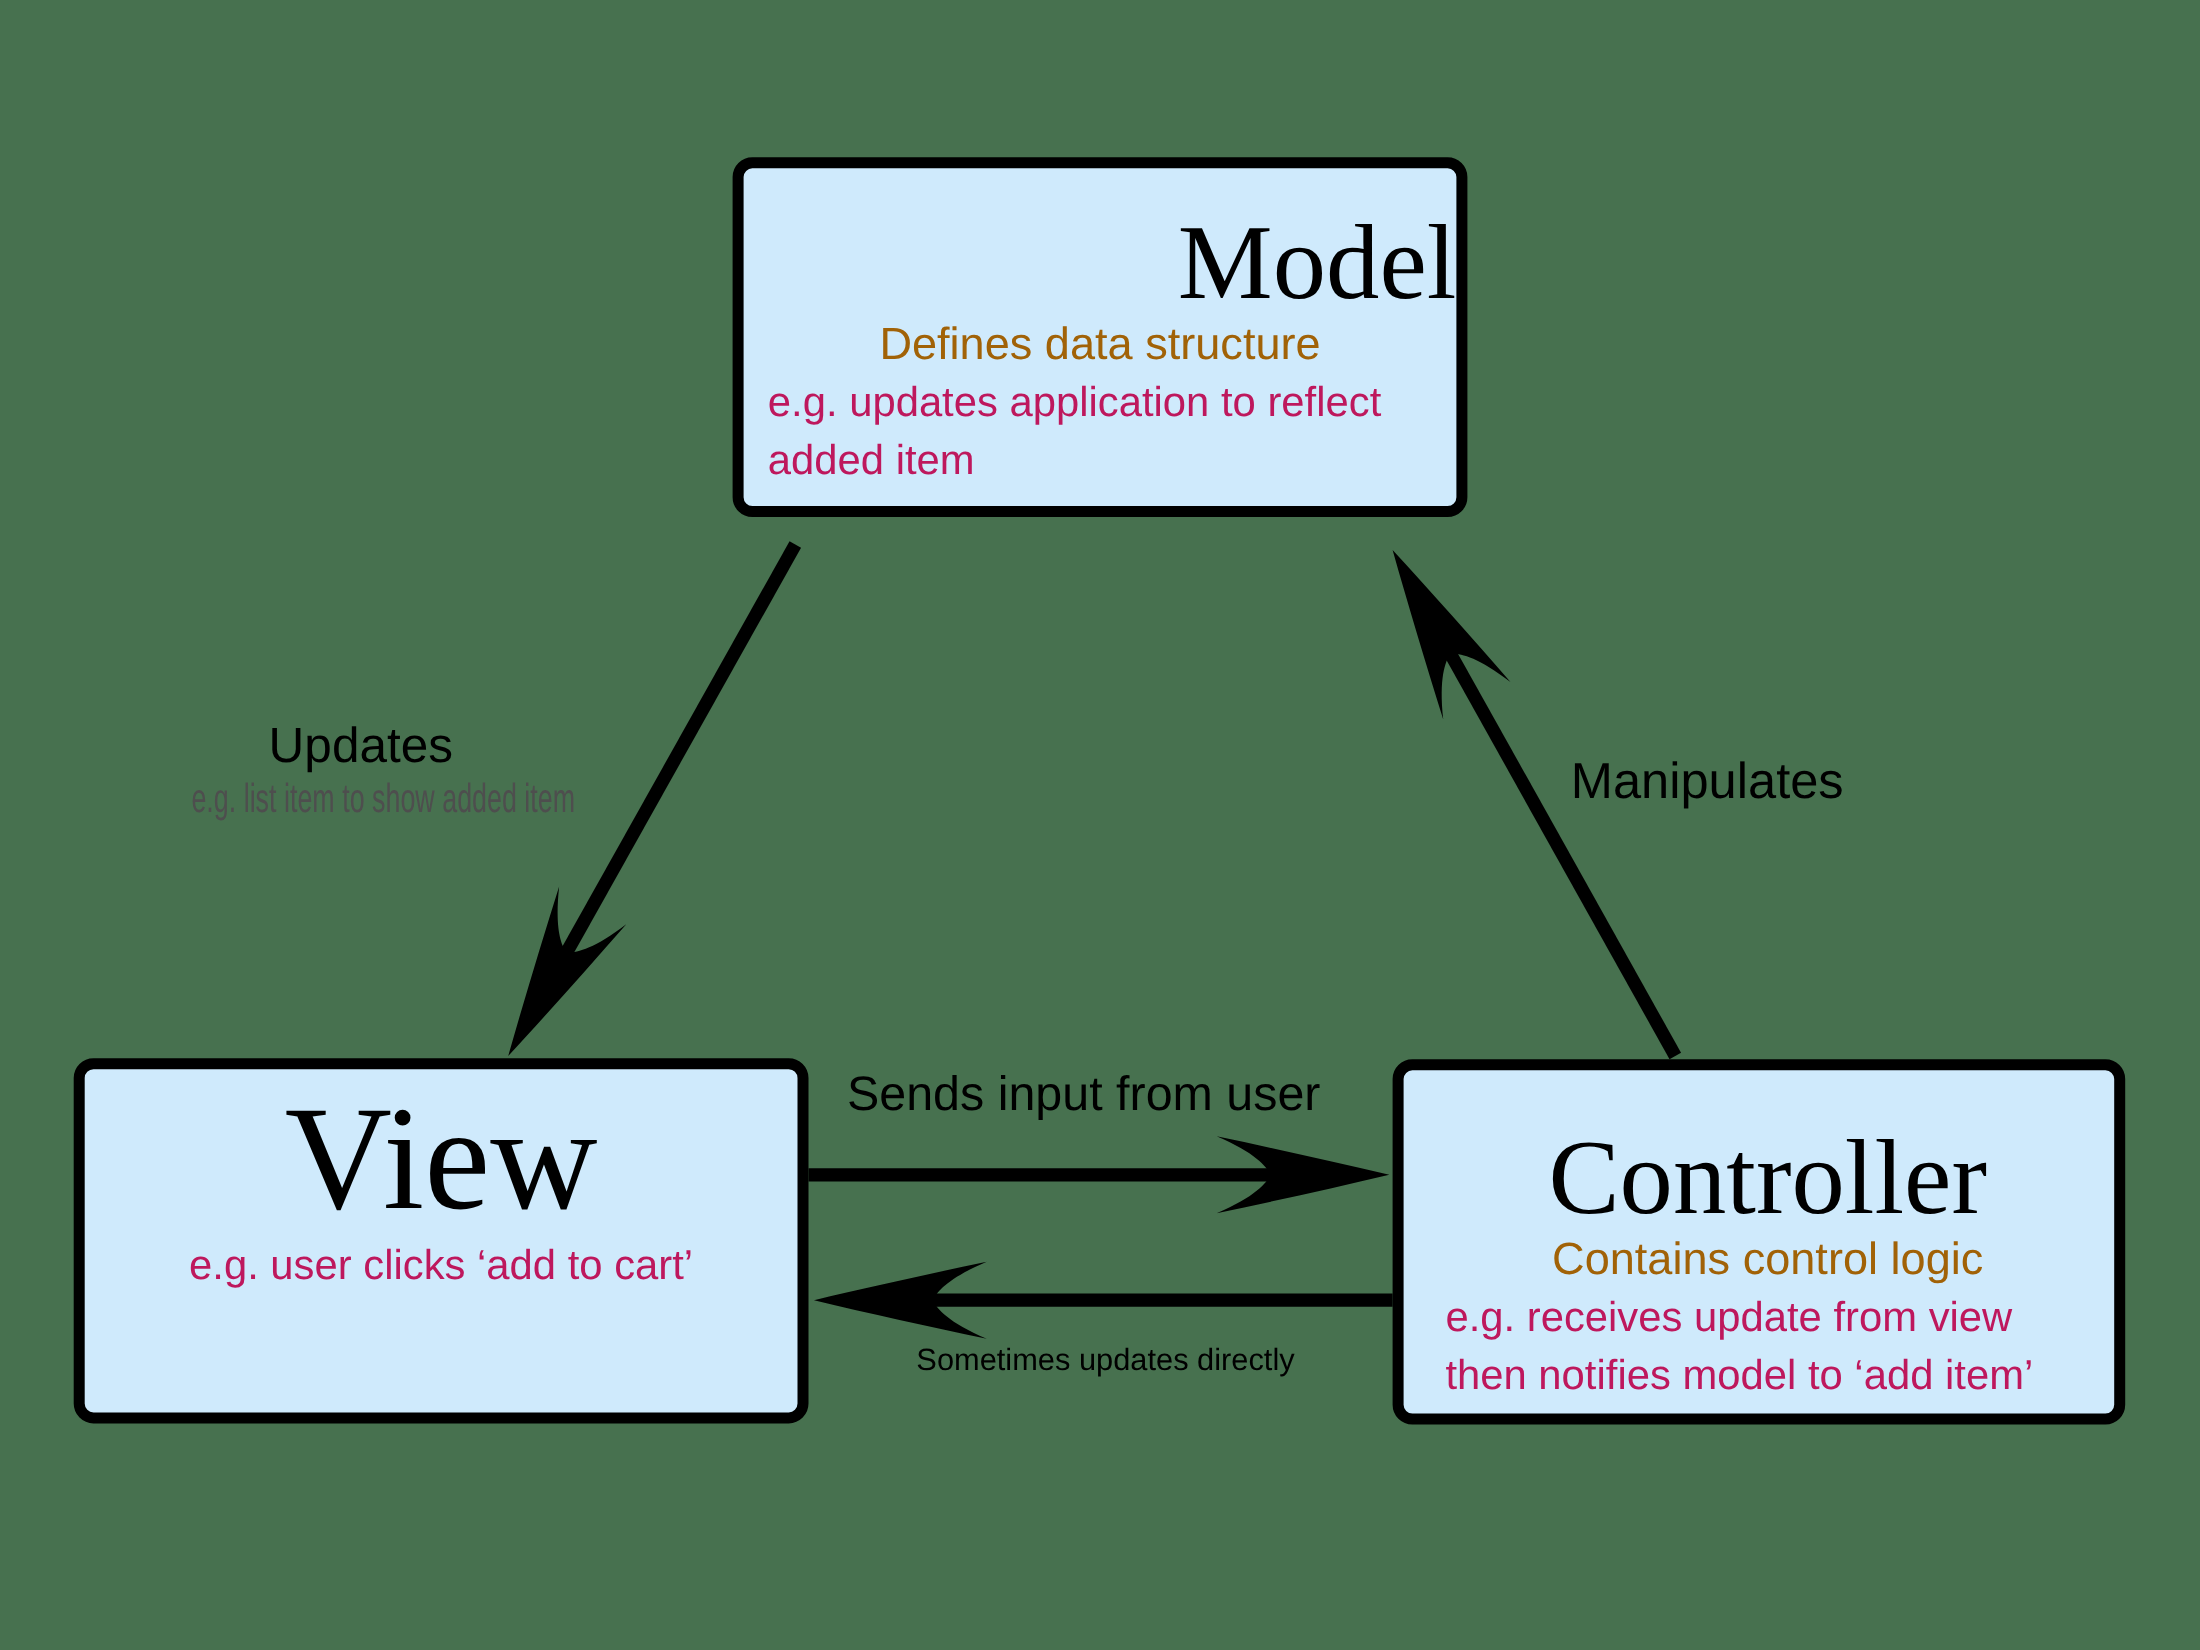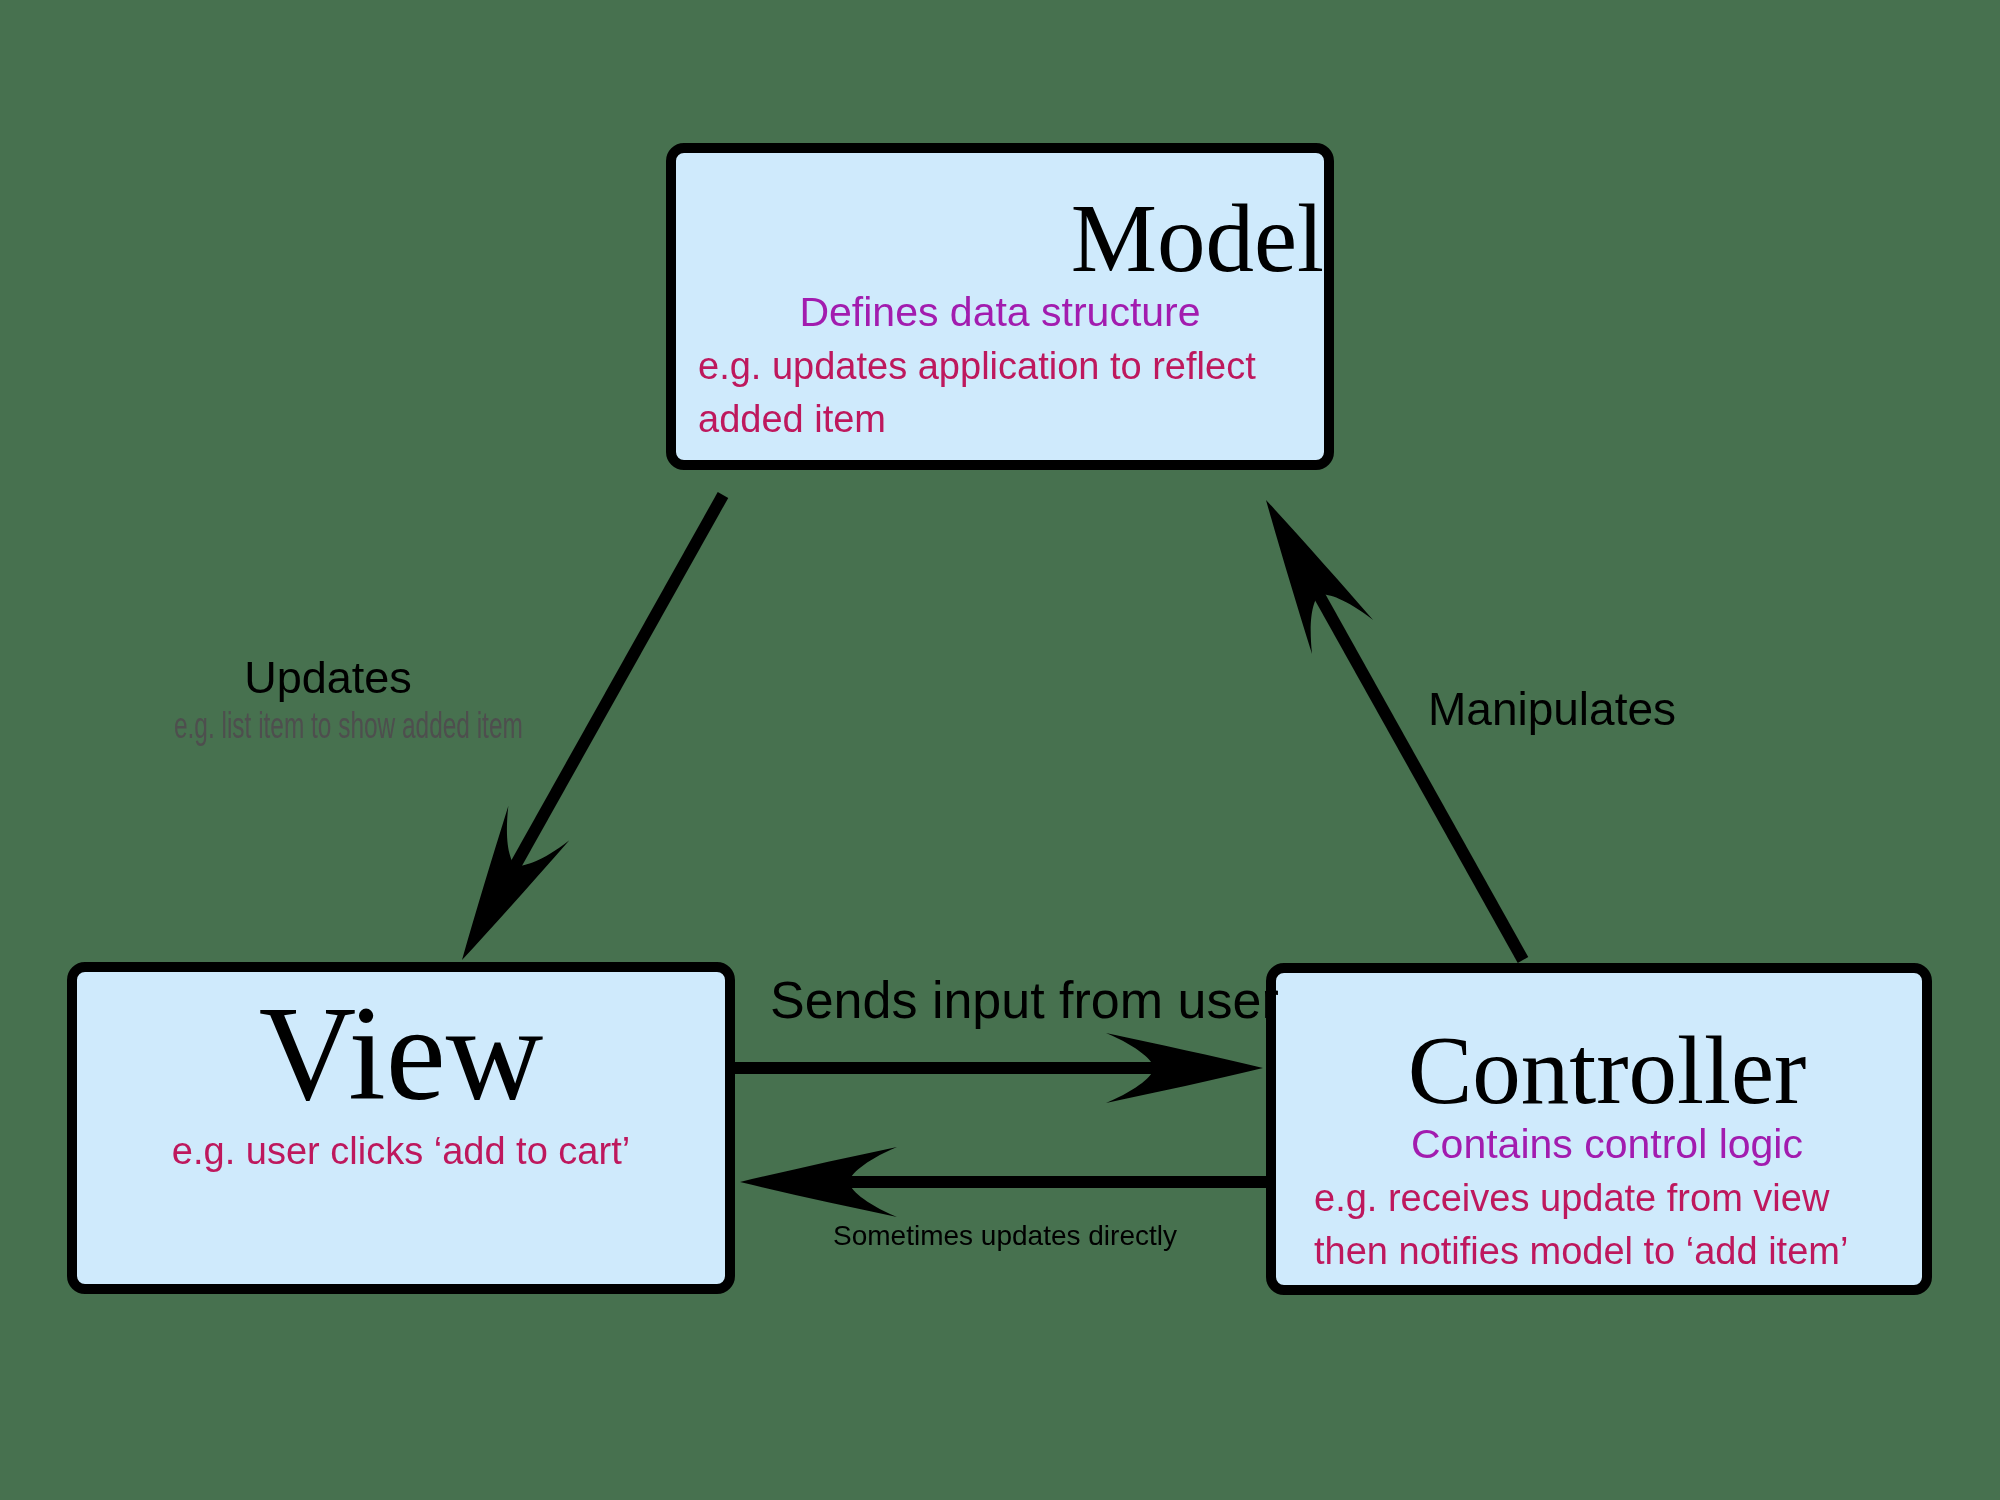--- a/index.html
+++ b/index.html
@@ -46,21 +46,21 @@
     line-height: 1.0;
   }
   .box-model .box-title      { font-size: 97px;  margin-top: 37px; text-align: right; }
   .box-view .box-title       { font-size: 135px; margin-top: 14px; }
   .box-controller .box-title { font-size: 97px;  margin-top: 49px; }
 
   .box-subtitle {
     font-size: 41px;
     line-height: 1.15;
     margin-top: 2px;
-    color: #a21caf;
+    color: #a16207;
   }
   .box-example {
     font-size: 38px;
     line-height: 1.38;
     margin-top: 4px;
     color: #be185d;
     white-space: nowrap;
   }
   .box-model .box-example,
   .box-controller .box-example {
@@ -83,21 +83,21 @@
     font-size: 37px; color: #4e4e4e;
     transform: scaleX(0.66);
     transform-origin: left top;
   }
   .label-manipulates {
     left: 1428px; top: 682px;
     font-size: 46px;
   }
   .label-sends {
     left: 770px; top: 970px; width: 430px;
-    font-size: 52px; text-align: center;
+    font-size: 44px; text-align: center;
   }
   .label-sometimes {
     left: 745px; top: 1220px; width: 520px;
     font-size: 28px; text-align: center;
   }
 </style>
 </head>
 <body>
 
 <div class="canvas">

